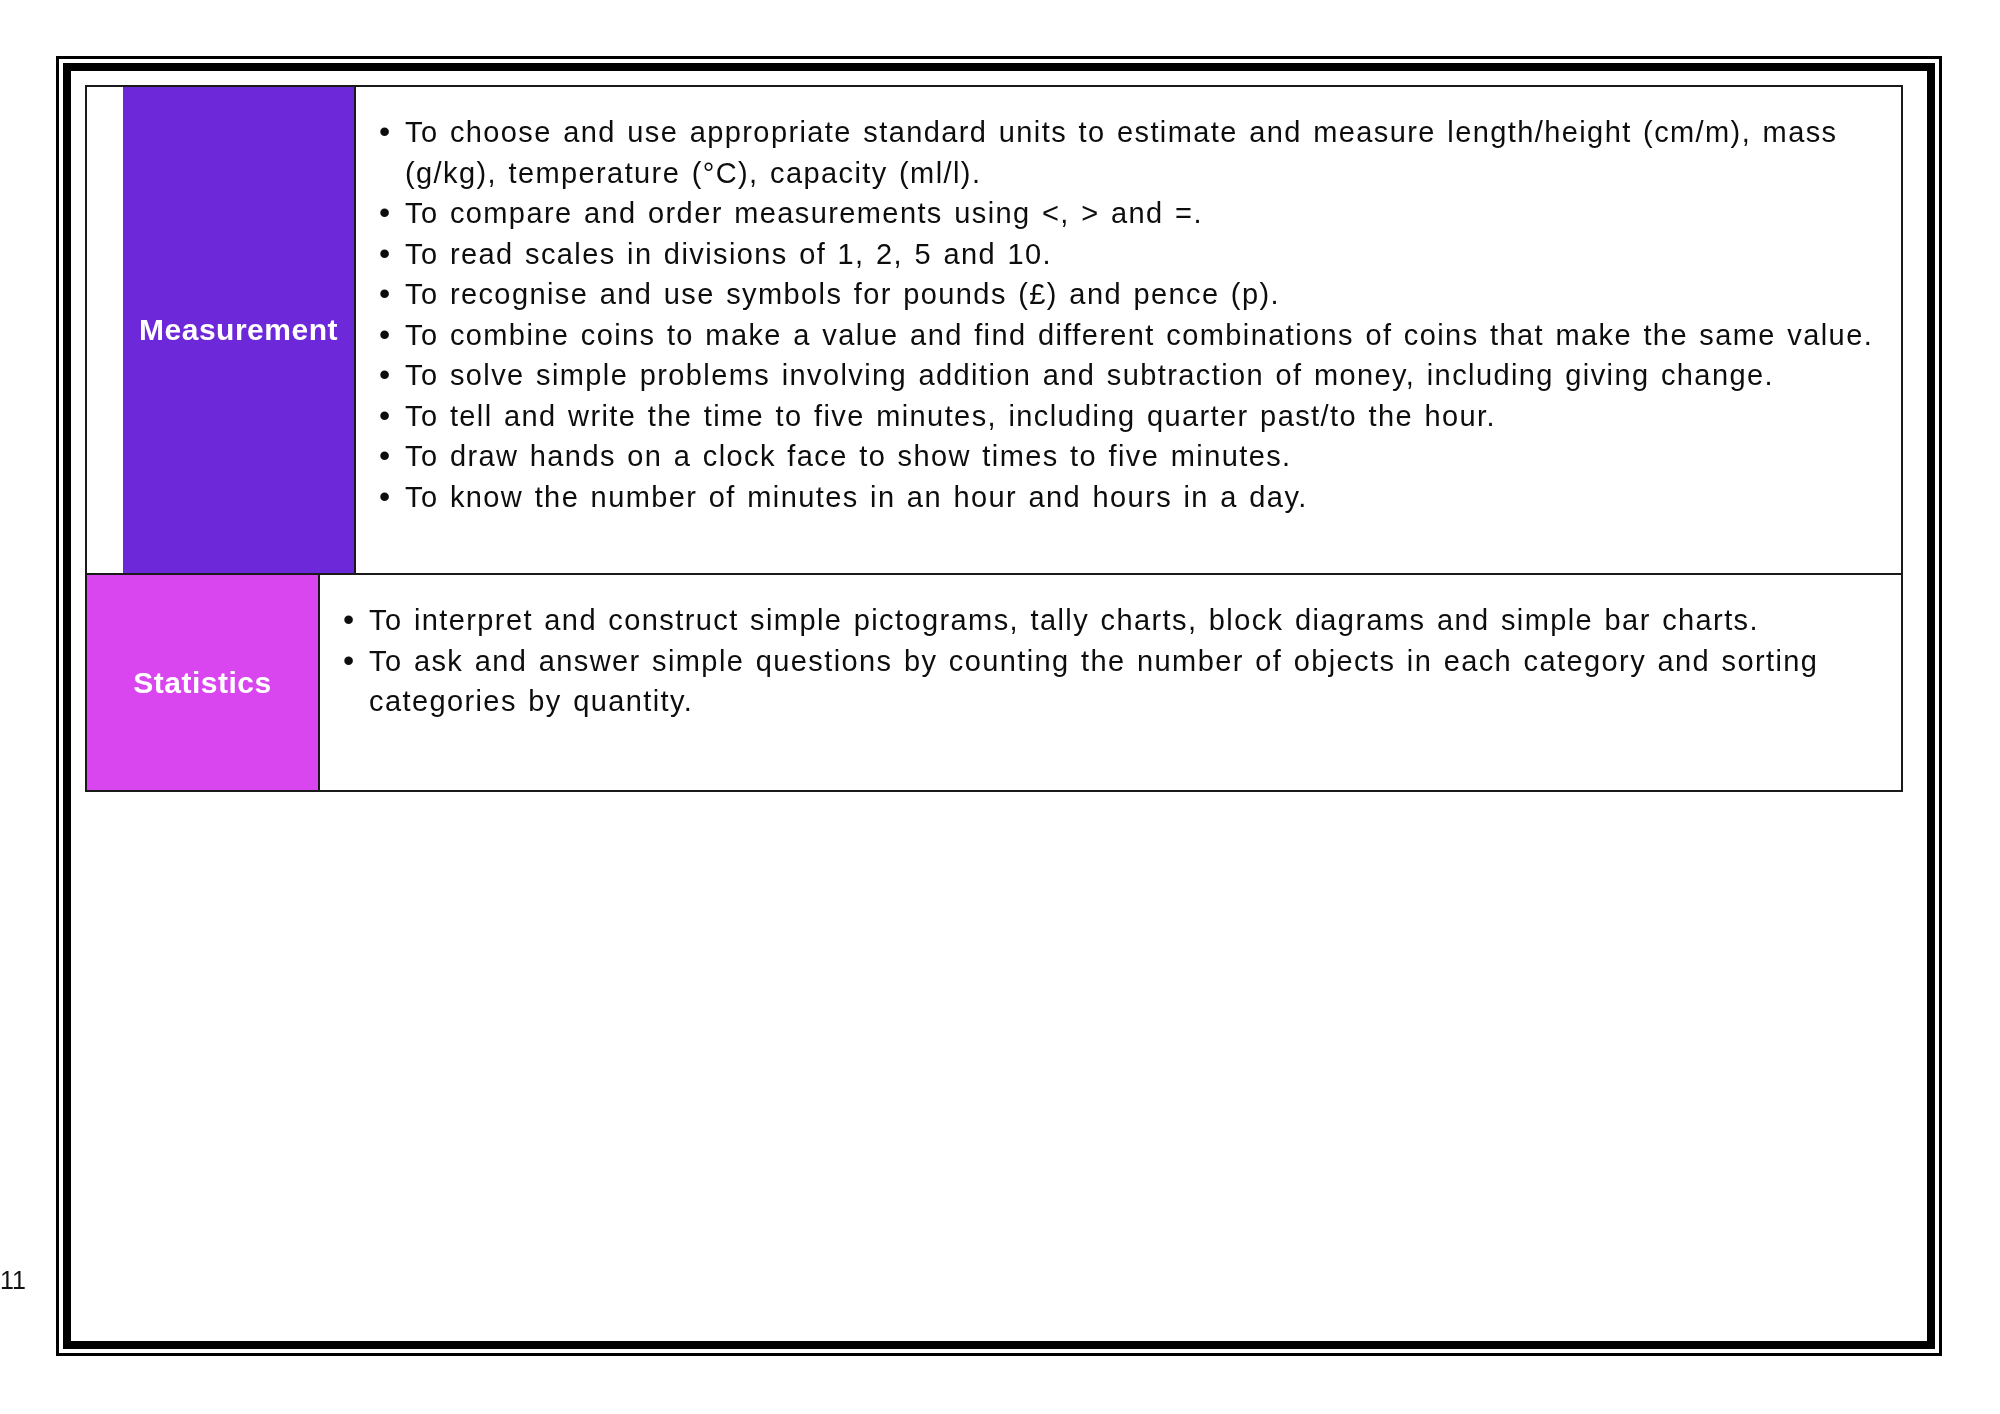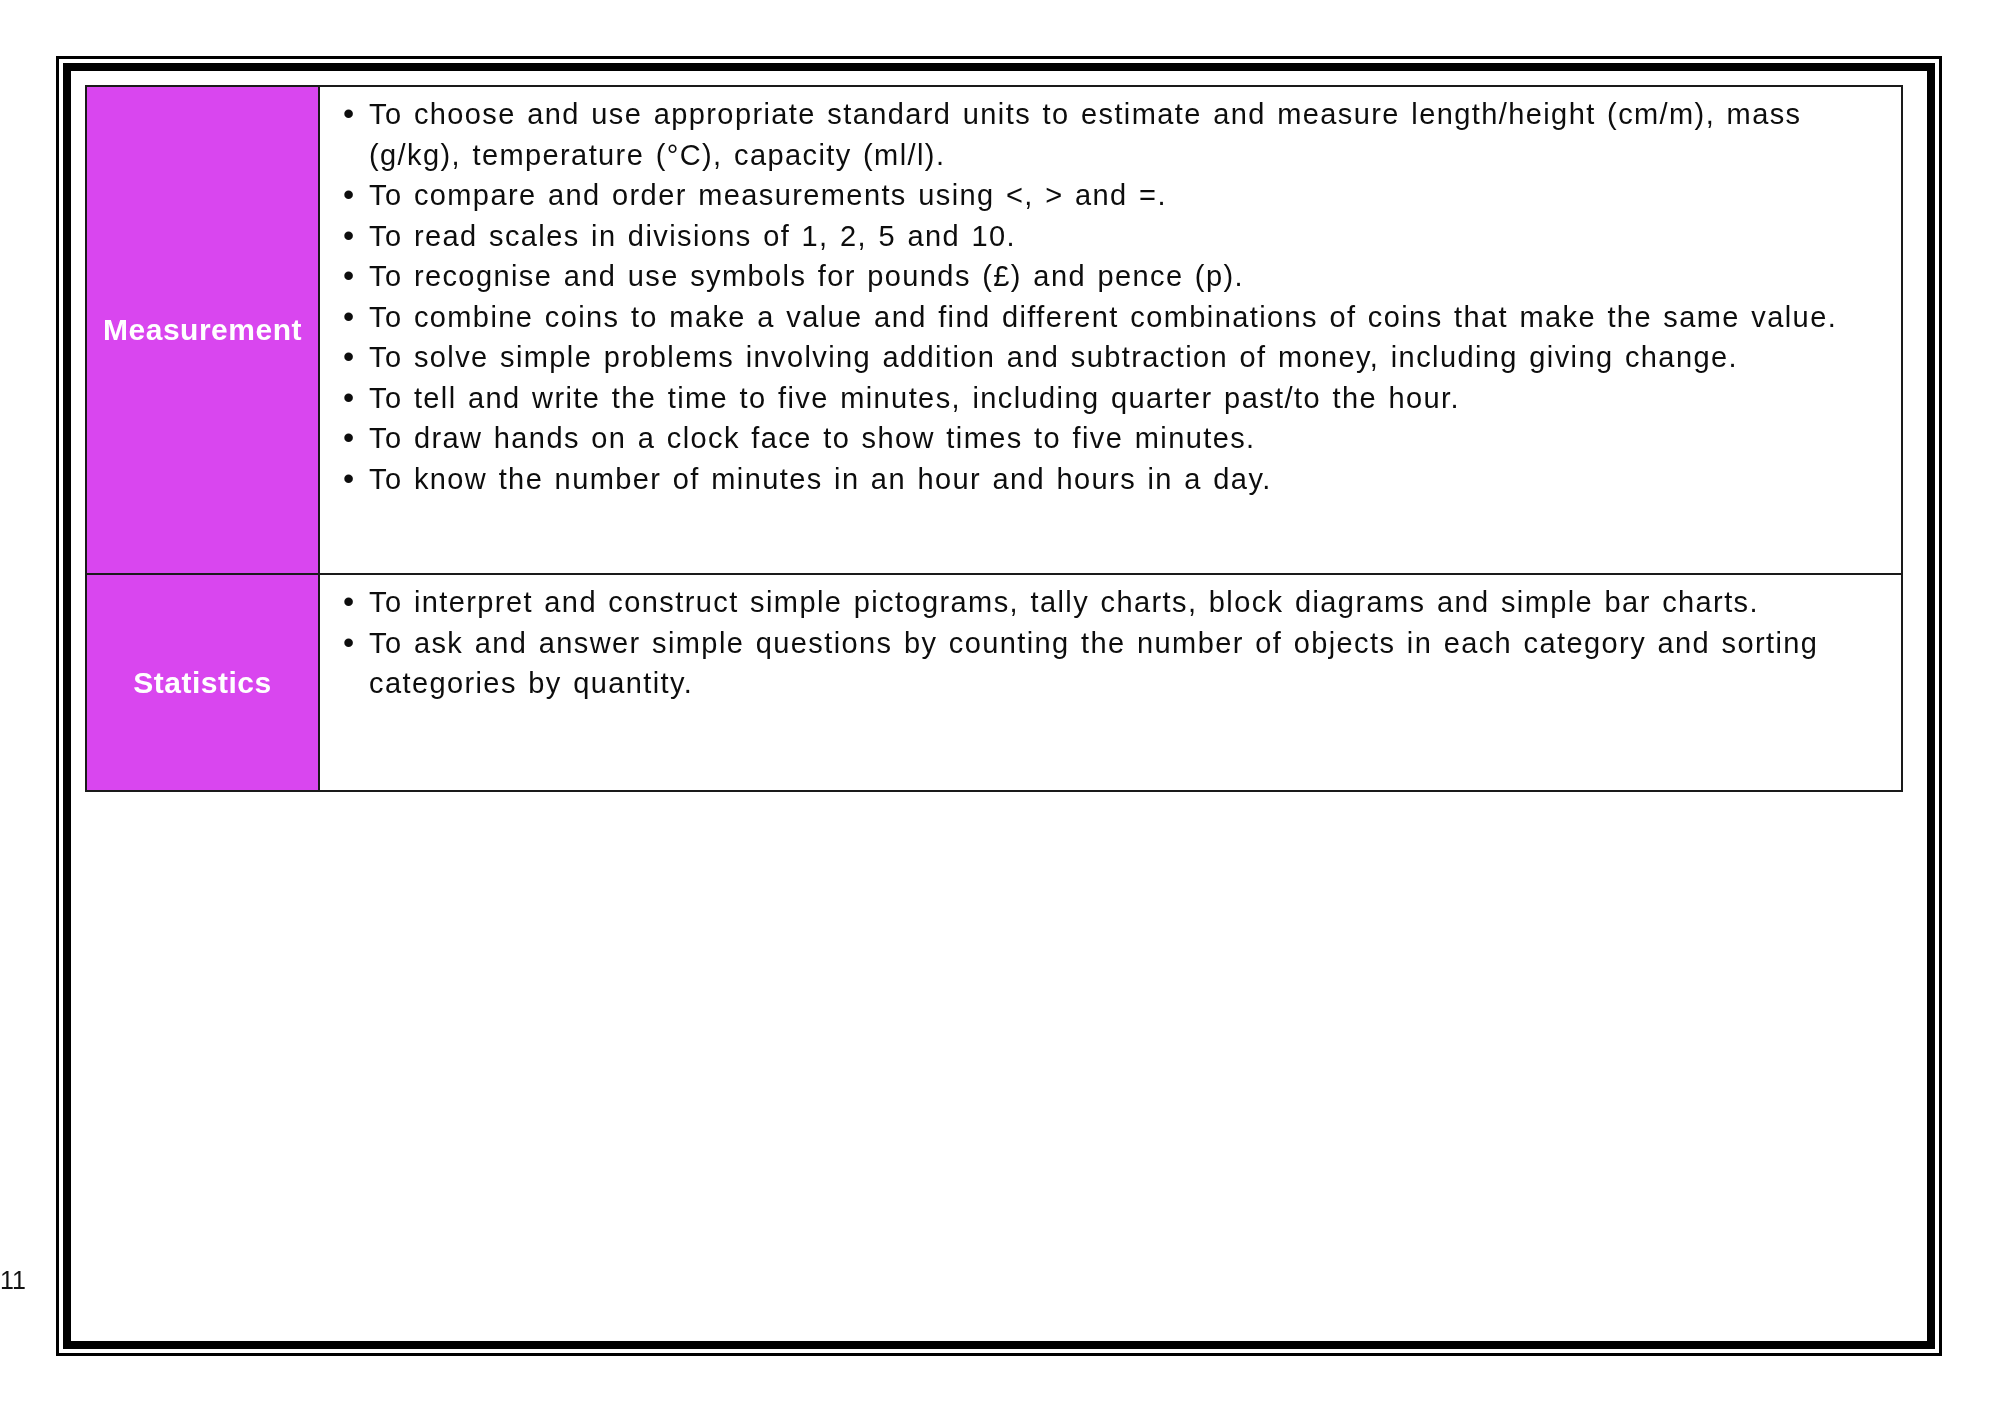--- a/index.html
+++ b/index.html
@@ -58,21 +58,21 @@
     justify-content: center;
     color: #ffffff;
     font-weight: bold;
     font-size: 30px;
     letter-spacing: 0.5px;
     text-align: center;
   }
   .body-cell {
     flex: 1;
     box-sizing: border-box;
-    padding: 7px 8px 0 22px;
+    padding: 25px 8px 0 22px;
     overflow: hidden;
     border-radius: 8px;
   }
   ul.bullets {
     margin: 0;
     padding: 0;
     list-style: none;
   }
   ul.bullets li {
     position: relative;
@@ -105,21 +105,21 @@
 
 <div class="page">
 
   <div class="frame">
     <div class="frame-inner"></div>
   </div>
 
   <div class="ctable">
 
     <div class="crow crow-measurement">
-      <div class="header-cell" style="background-color: #d946ef;">
+      <div class="header-cell" style="background-color: #6d28d9; margin-left: 36px;">
         <span>Measurement</span>
       </div>
       <div class="body-cell">
         <ul class="bullets">
             <li>To choose and use appropriate standard units to estimate and measure length/height (cm/m), mass (g/kg), temperature (°C), capacity (ml/l).</li>
             <li>To compare and order measurements using &lt;, &gt; and =.</li>
             <li>To read scales in divisions of 1, 2, 5 and 10.</li>
             <li>To recognise and use symbols for pounds (£) and pence (p).</li>
             <li>To combine coins to make a value and find different combinations of coins that make the same value.</li>
             <li>To solve simple problems involving addition and subtraction of money, including giving change.</li>

